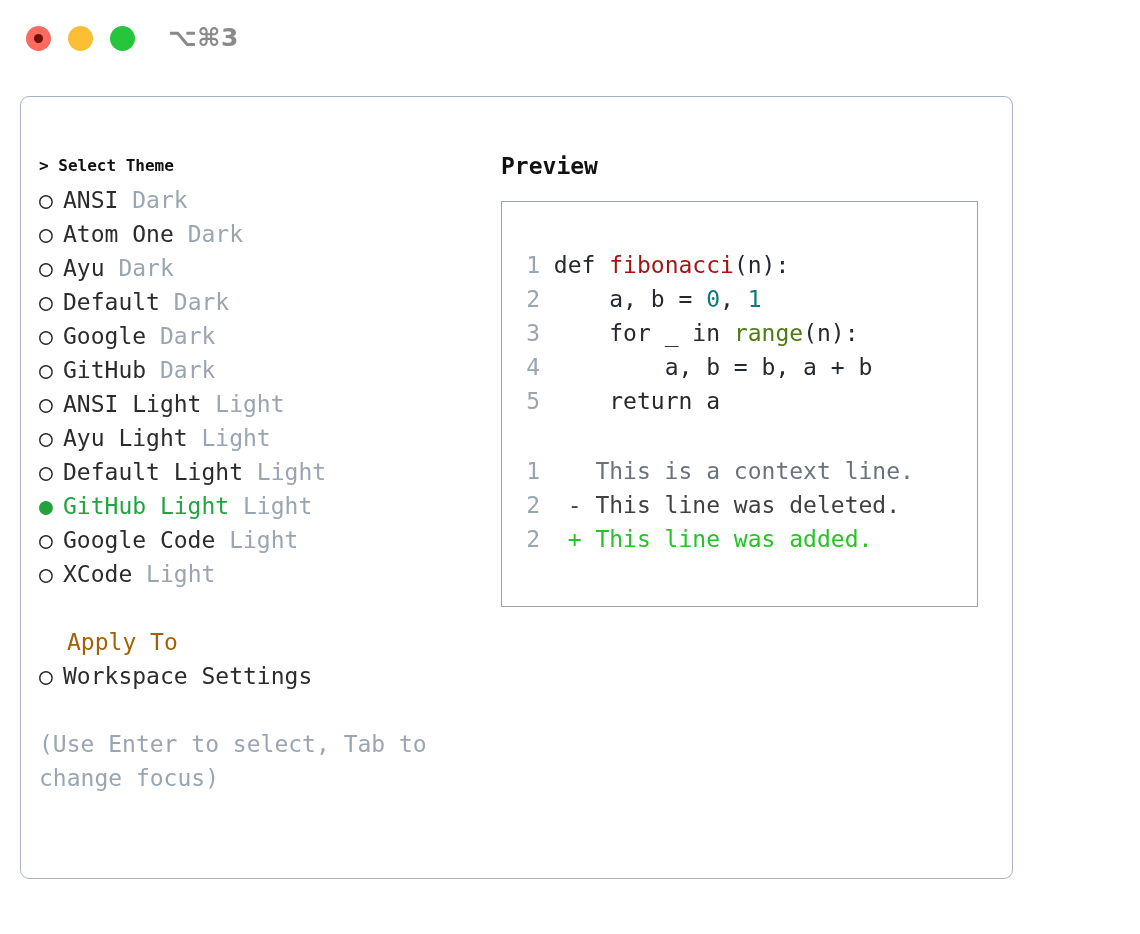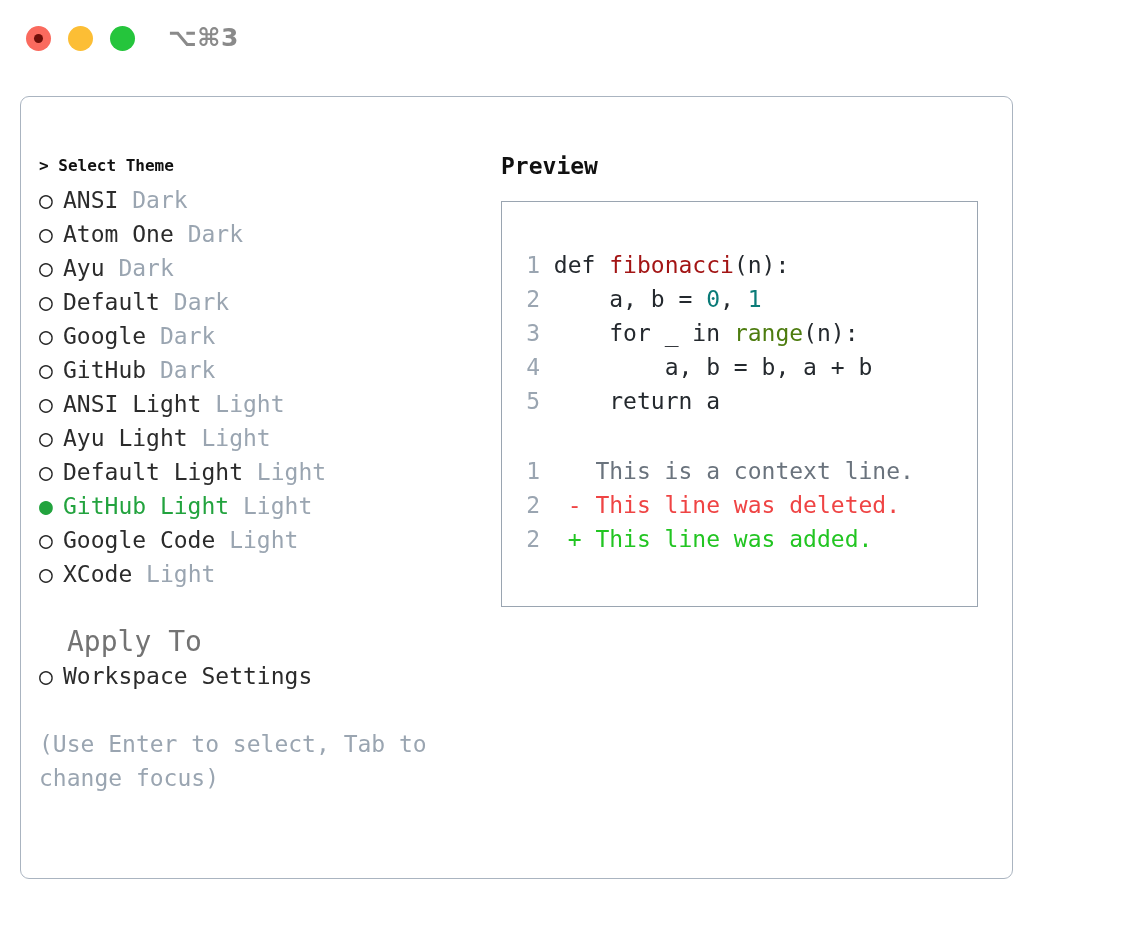--- a/index.html
+++ b/index.html
@@ -109,22 +109,22 @@
     width: 24px;
     color: #2b2b2b;
   }
   .bullet.sel { color: #22a33e; }
   .label-name { color: #2b2b2b; }
   .row.selected .label-name { color: #22a33e; }
   .variant { color: #9aa5b1; }
 
   .section-gap { height: 34px; }
   .applyto-heading {
-    font-size: 28px;
-    color: #737373;
+    font-size: 23px;
+    color: #a16207;
     line-height: 34px;
     white-space: pre;
     padding-left: 28px;
   }
   .hint {
     margin-top: 34px;
     font-size: 23px;
     line-height: 34px;
     color: #9aa5b1;
     width: 410px;
@@ -179,21 +179,21 @@
     left: 14px;
     top: 252px;
     right: 6px;
   }
   .diff-line {
     font-size: 23px;
     line-height: 34px;
     white-space: pre;
   }
   .diff-ctx { color: #6a737d; }
-  .diff-del { color: #ef4444; }
+  .diff-del { color: #404040; }
   .diff-add { color: #22c522; }
 </style>
 </head>
 <body>
 
 <div class="window">
 
   <div class="titlebar">
     <div class="lights">
       <span class="light red"></span>

